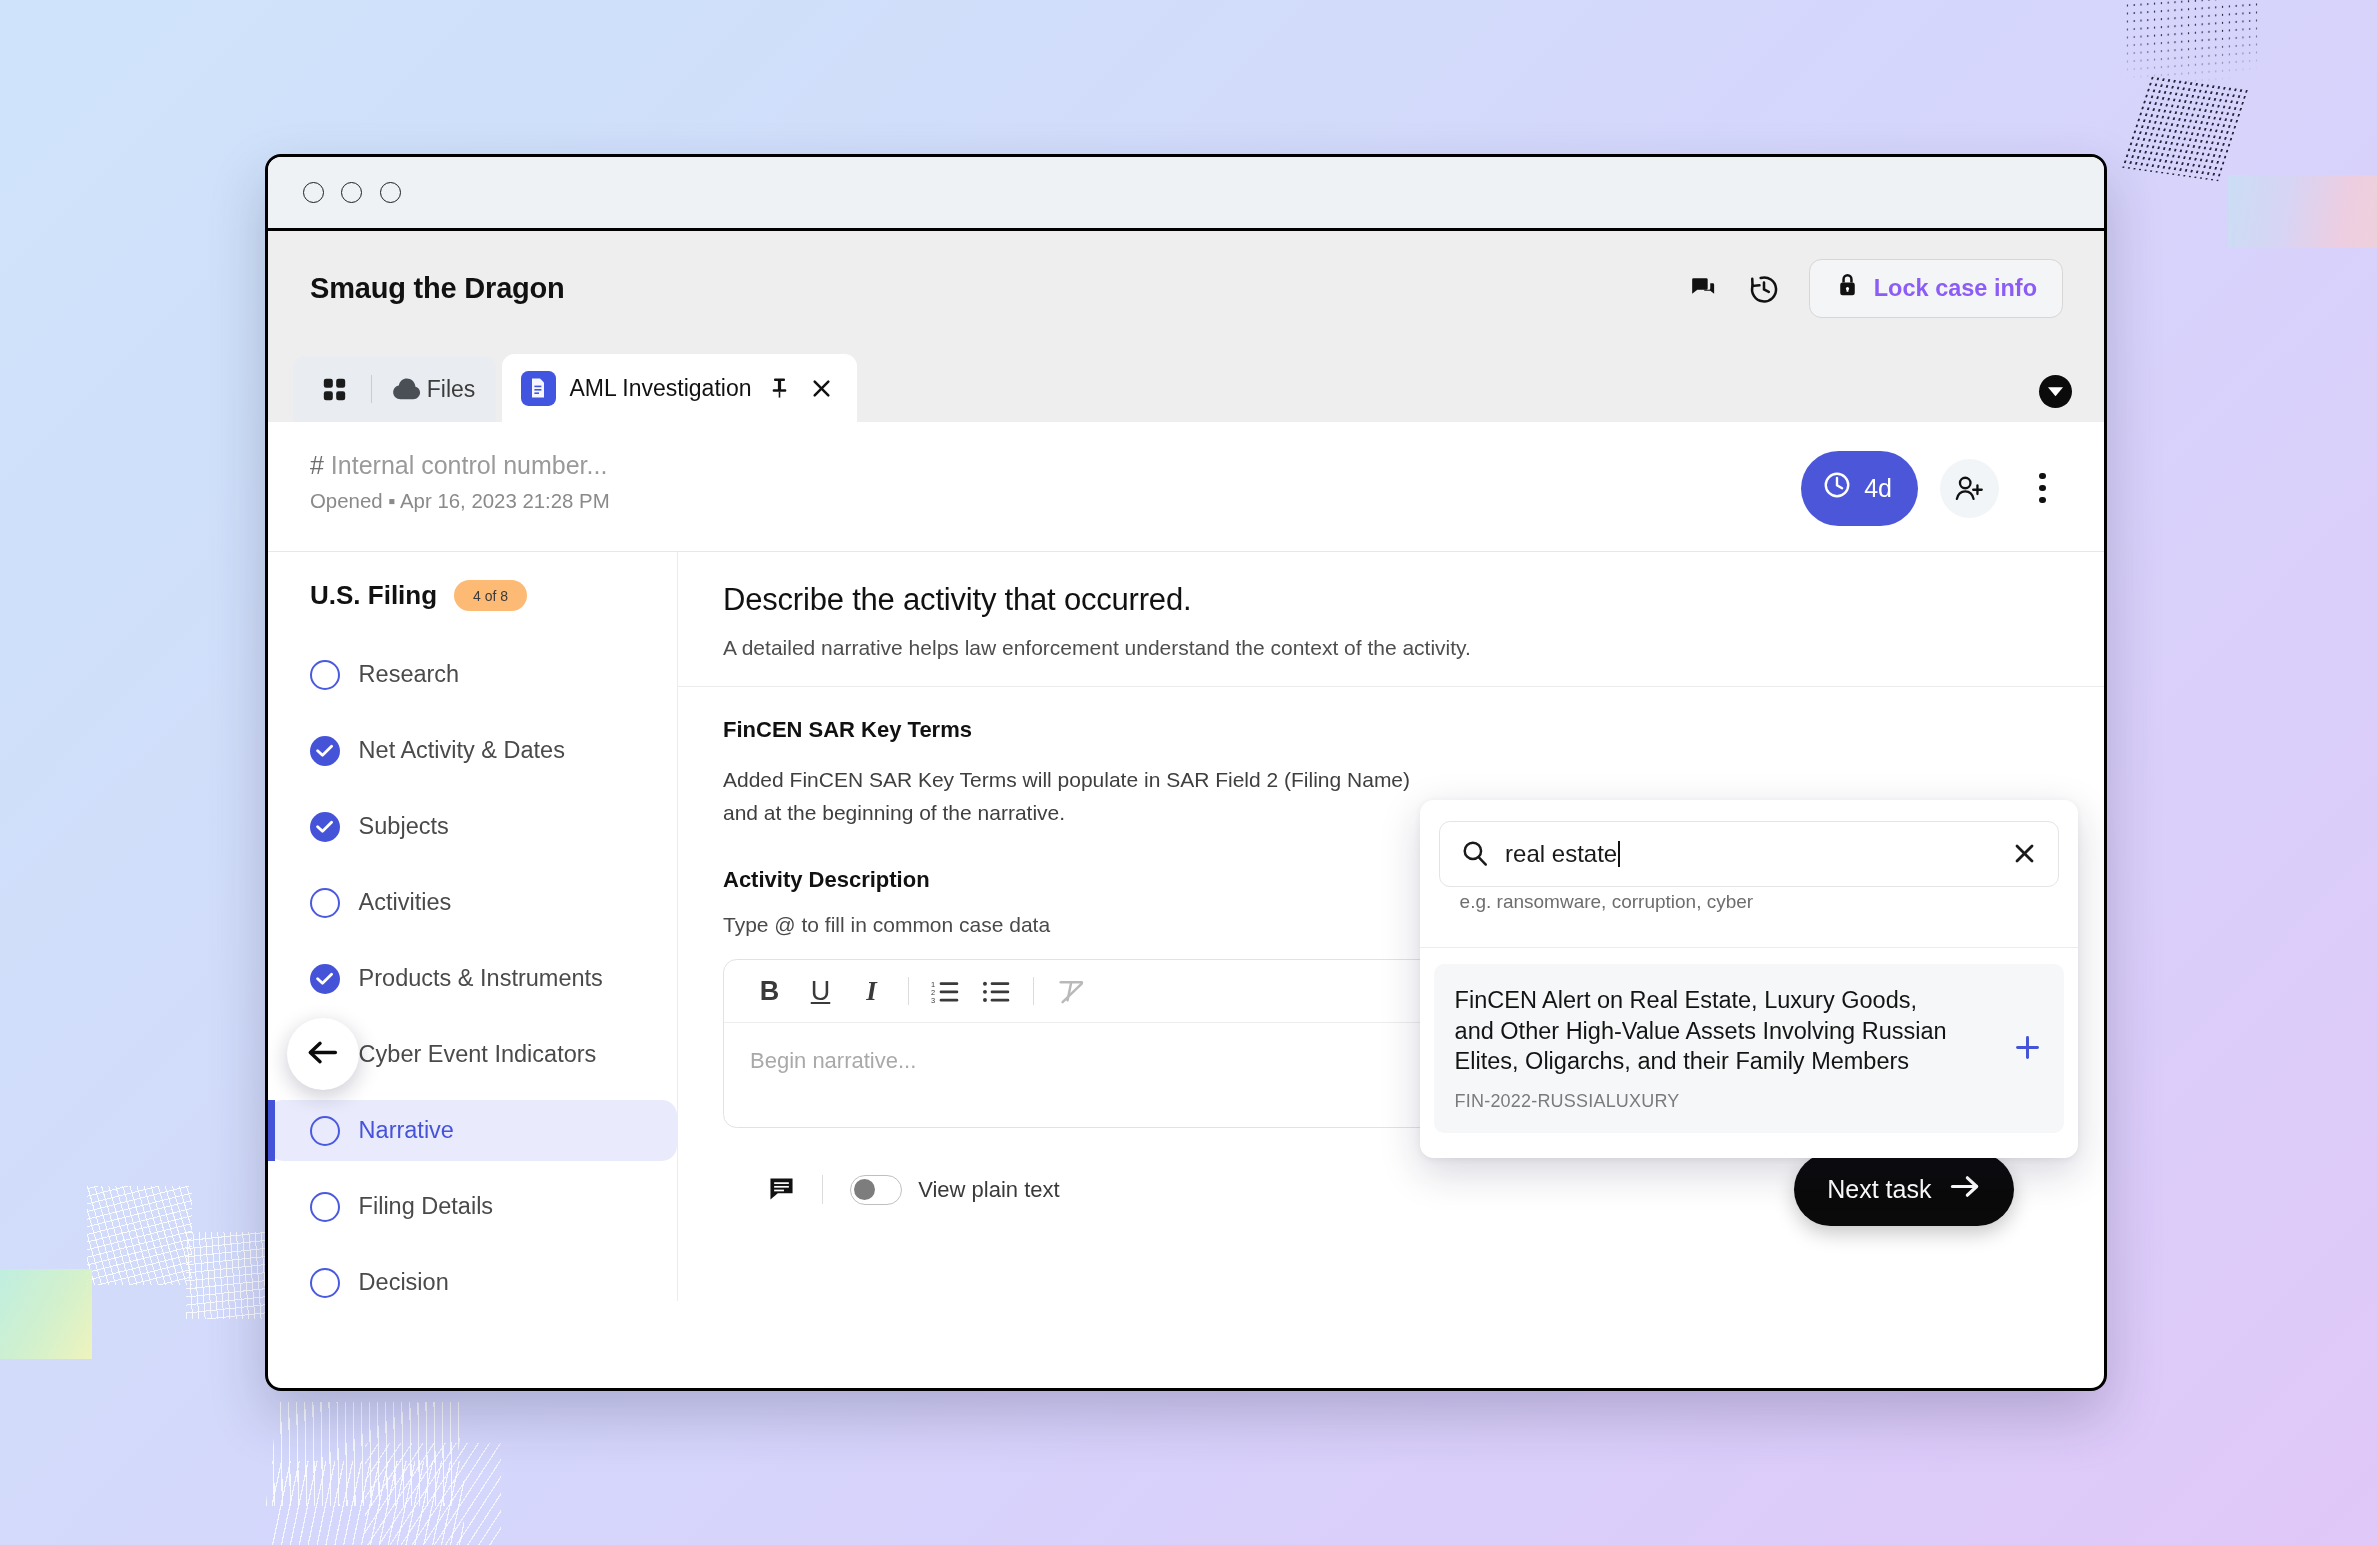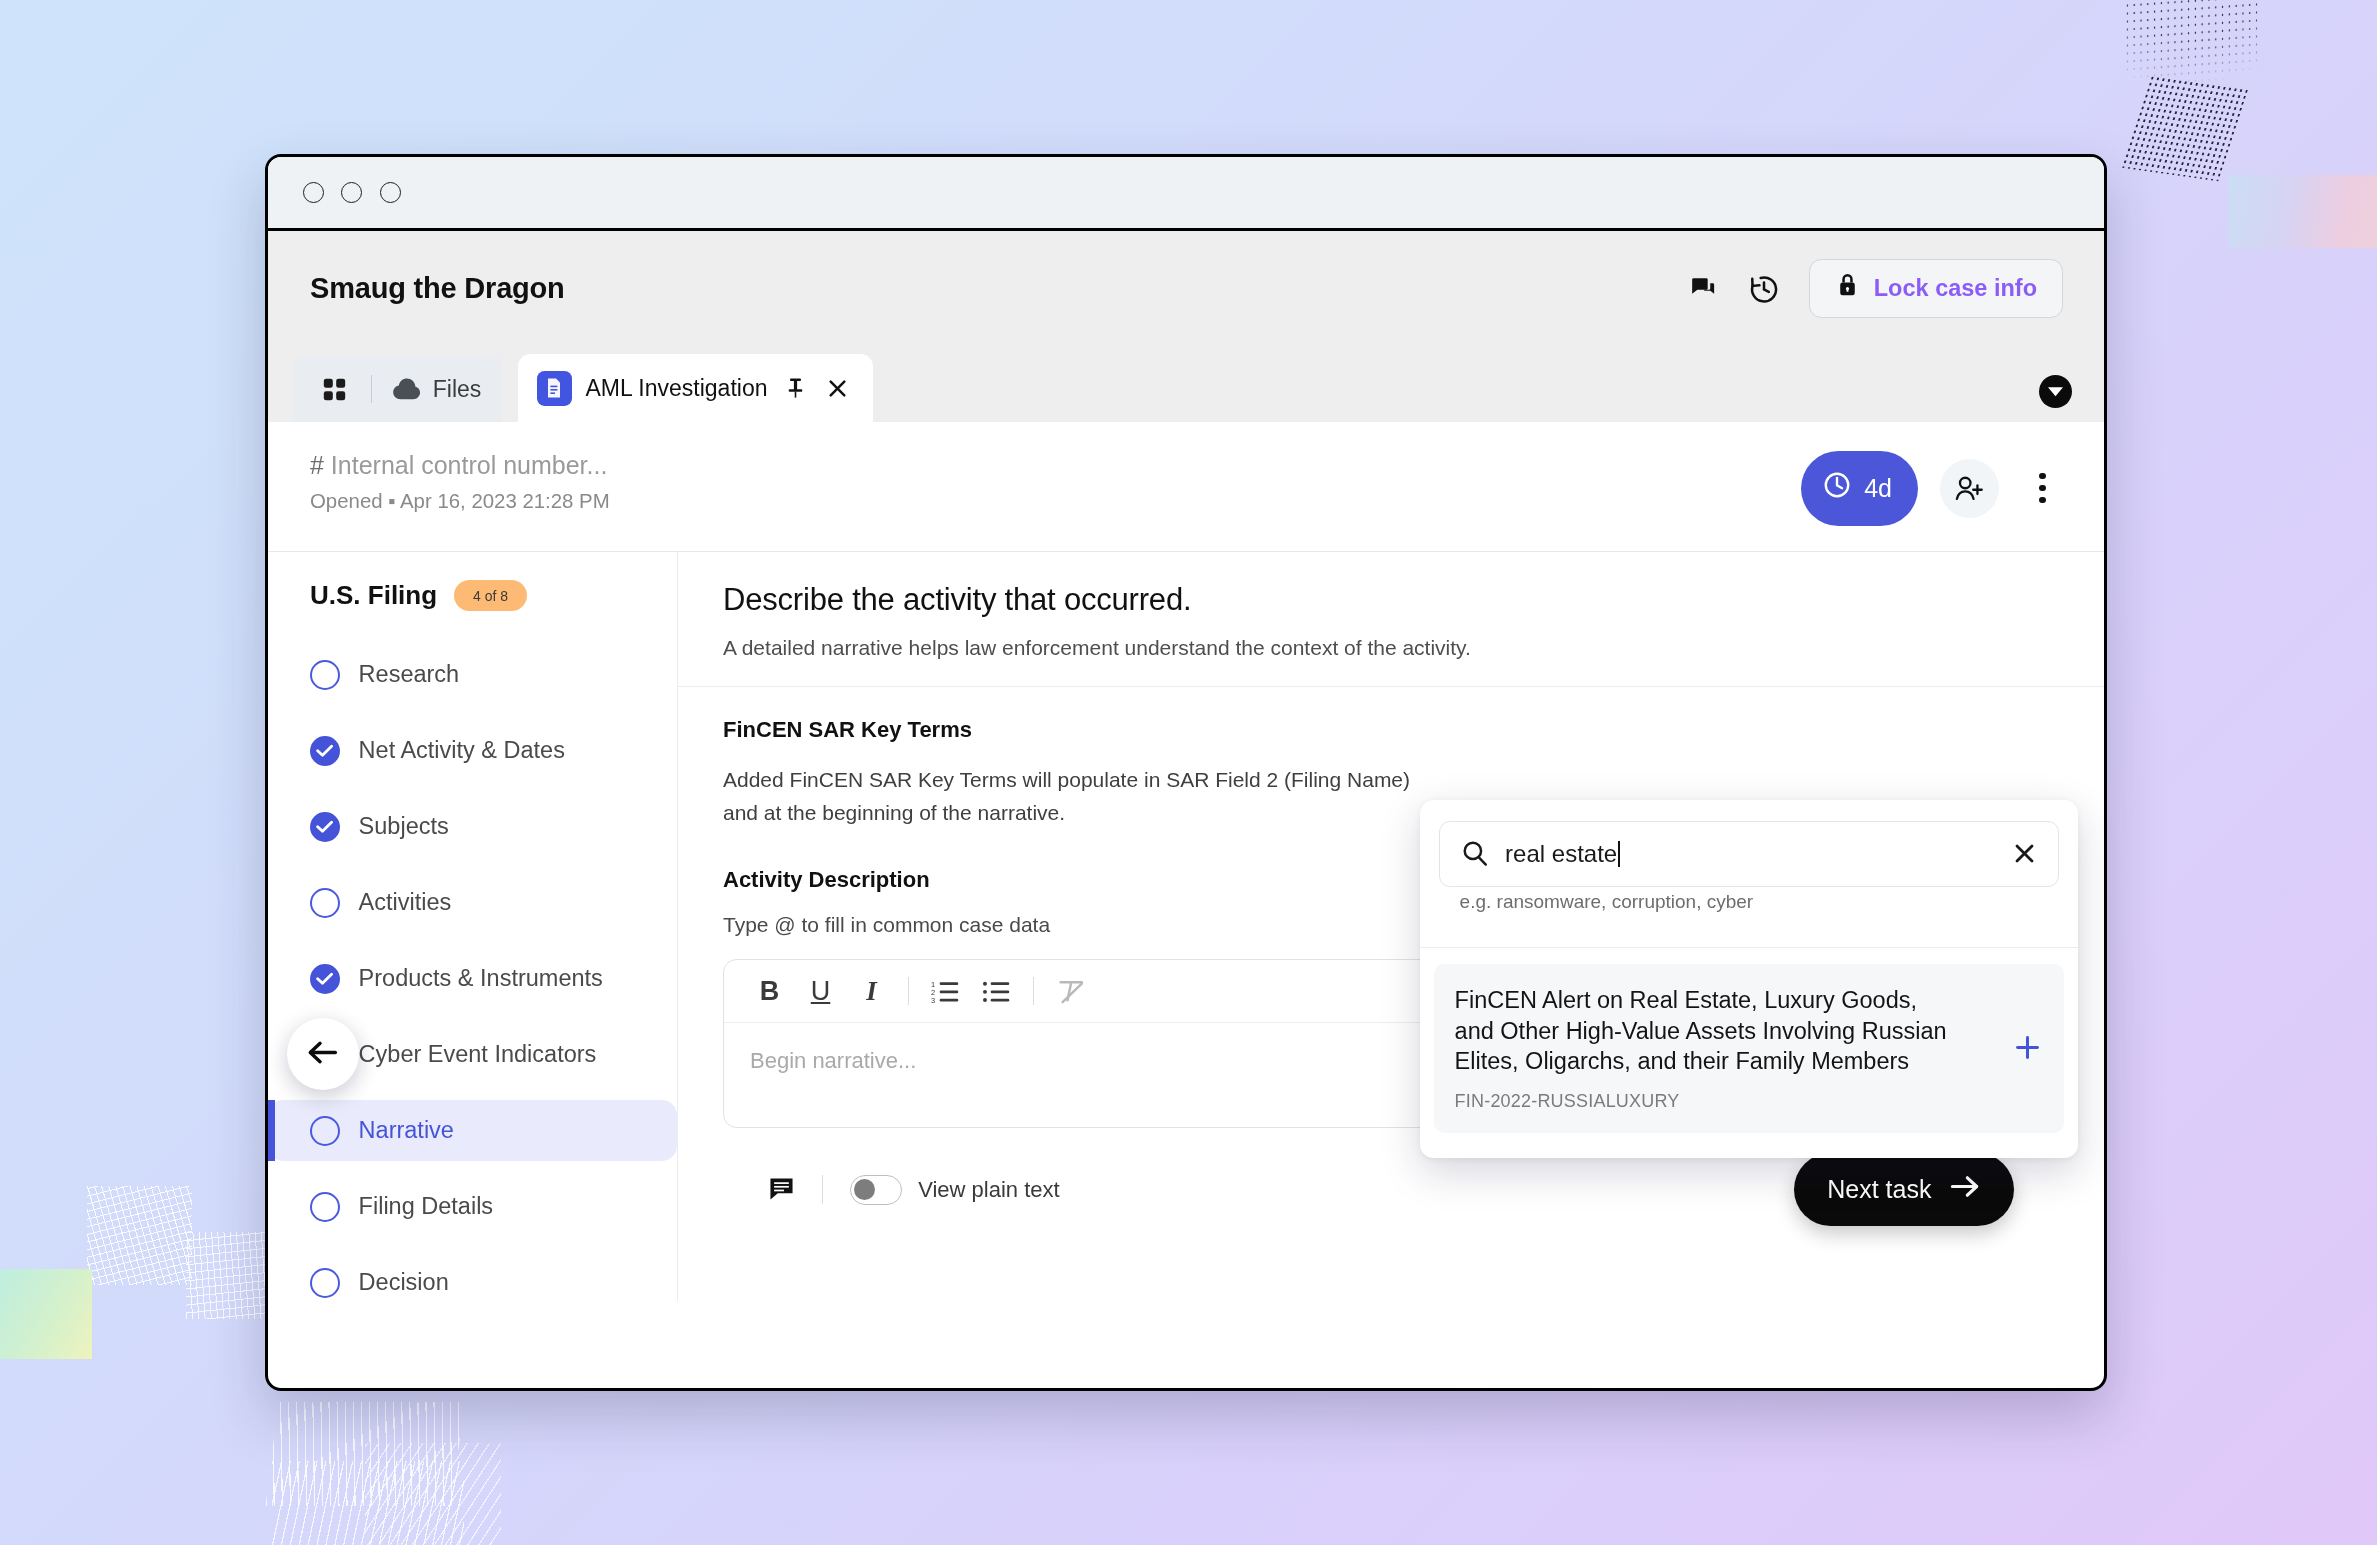--- a/index.html
+++ b/index.html
@@ -120,26 +120,26 @@
     display: flex; align-items: flex-end; position: relative;
     padding-left: 25px;
   }
   .tab-left-group {
     display: flex; align-items: center; gap: 0;
     height: 66px; background: #e9edf1; border-radius: 11px 11px 0 0;
     padding: 0 21px;
   }
   .grid-icon-btn { display: flex; align-items: center; justify-content: center; width: 40px; height: 40px; cursor: pointer; }
   .vdiv { width: 1.2px; height: 28.5px; background: #c8cdd3; margin: 0 17.3px; }
-  .files-tab { display: flex; align-items: center; gap: 10px; cursor: pointer; }
+  .files-tab { display: flex; align-items: center; gap: 4px; cursor: pointer; }
   .files-label { font-size: 23px; color: #3c3c3c; font-weight: 500; }
   .tab-active {
     display: flex; align-items: center; gap: 13.6px;
     height: 68px; background: #fff; border-radius: 12.4px 12.4px 0 0;
-    padding: 0 21px 0 18.6px; margin-left: 16px; cursor: pointer;
+    padding: 0 21px 0 18.6px; margin-left: 6px; cursor: pointer;
   }
   .tab-doc-icon {
     width: 35px; height: 35px; border-radius: 7.4px; background: #4255e0;
     display: flex; align-items: center; justify-content: center;
   }
   .tab-label { font-size: 23px; color: #111; font-weight: 500; white-space: nowrap; }
   .tab-btn { width: 28.5px; height: 28.5px; display: flex; align-items: center; justify-content: center; cursor: pointer; }
   .tabstrip-right { margin-left: auto; padding-right: 32px; padding-bottom: 13.6px; }
   .circle-chevron {
     width: 33px; height: 33px; border-radius: 50%; background: #0b0b0b;

